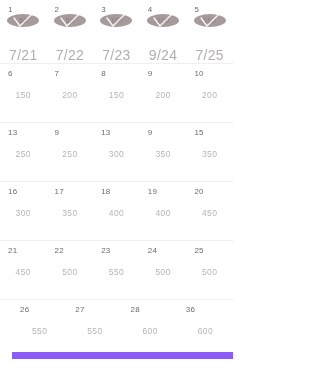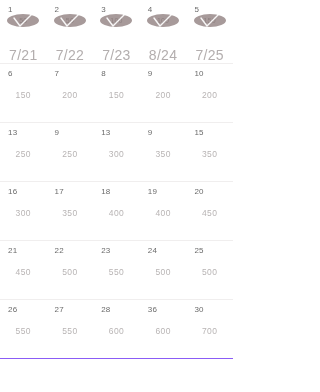--- a/index.html
+++ b/index.html
@@ -19,21 +19,21 @@
   }
 
   .row {
     display:flex;
     flex-direction:row;
     border-bottom:1px solid #f0eeee;
     position:relative;
   }
   .row.first { height:64px; }
   .row.rest  { height:59px; }
-  .row.last  { border-bottom:1px solid #8b5cf6; }
+  .row.last  { border-bottom:7px solid #8b5cf6;margin-left:12px; }
 
   .cell {
     flex:1 1 20%;
     position:relative;
     display:flex;
     flex-direction:column;
     align-items:center;
   }
 
   
@@ -145,21 +145,21 @@
       <span class="daynum">4</span>
       <div class="circle-wrap">
         <div class="circle"></div>
         <span class="circle-value">100</span>
         <span class="check">
           <svg width="22" height="16" viewBox="0 0 22 16">
               <path d="M2 5 L8 13 L20 1" fill="none" stroke="#ffffff" stroke-width="1.4" stroke-linecap="round" stroke-linejoin="round" opacity="0.92"></path>
             </svg>
         </span>
       </div>
-      <span class="datelabel">8/24</span>
+      <span class="datelabel">9/24</span>
     </div>
 
     <div class="cell">
       <span class="daynum">5</span>
       <div class="circle-wrap">
         <div class="circle"></div>
         <span class="circle-value">150</span>
         <span class="check">
           <svg width="22" height="16" viewBox="0 0 22 16">
               <path d="M2 5 L8 13 L20 1" fill="none" stroke="#ffffff" stroke-width="1.4" stroke-linecap="round" stroke-linejoin="round" opacity="0.92"></path>
@@ -273,19 +273,15 @@
       <span class="value">550</span>
     </div>
     <div class="cell">
       <span class="daynum">28</span>
       <span class="value">600</span>
     </div>
     <div class="cell">
       <span class="daynum">36</span>
       <span class="value">600</span>
     </div>
-    <div class="cell">
-      <span class="daynum">30</span>
-      <span class="value">700</span>
-    </div>
   </div>
 
 </div>
 
 </body></html>

